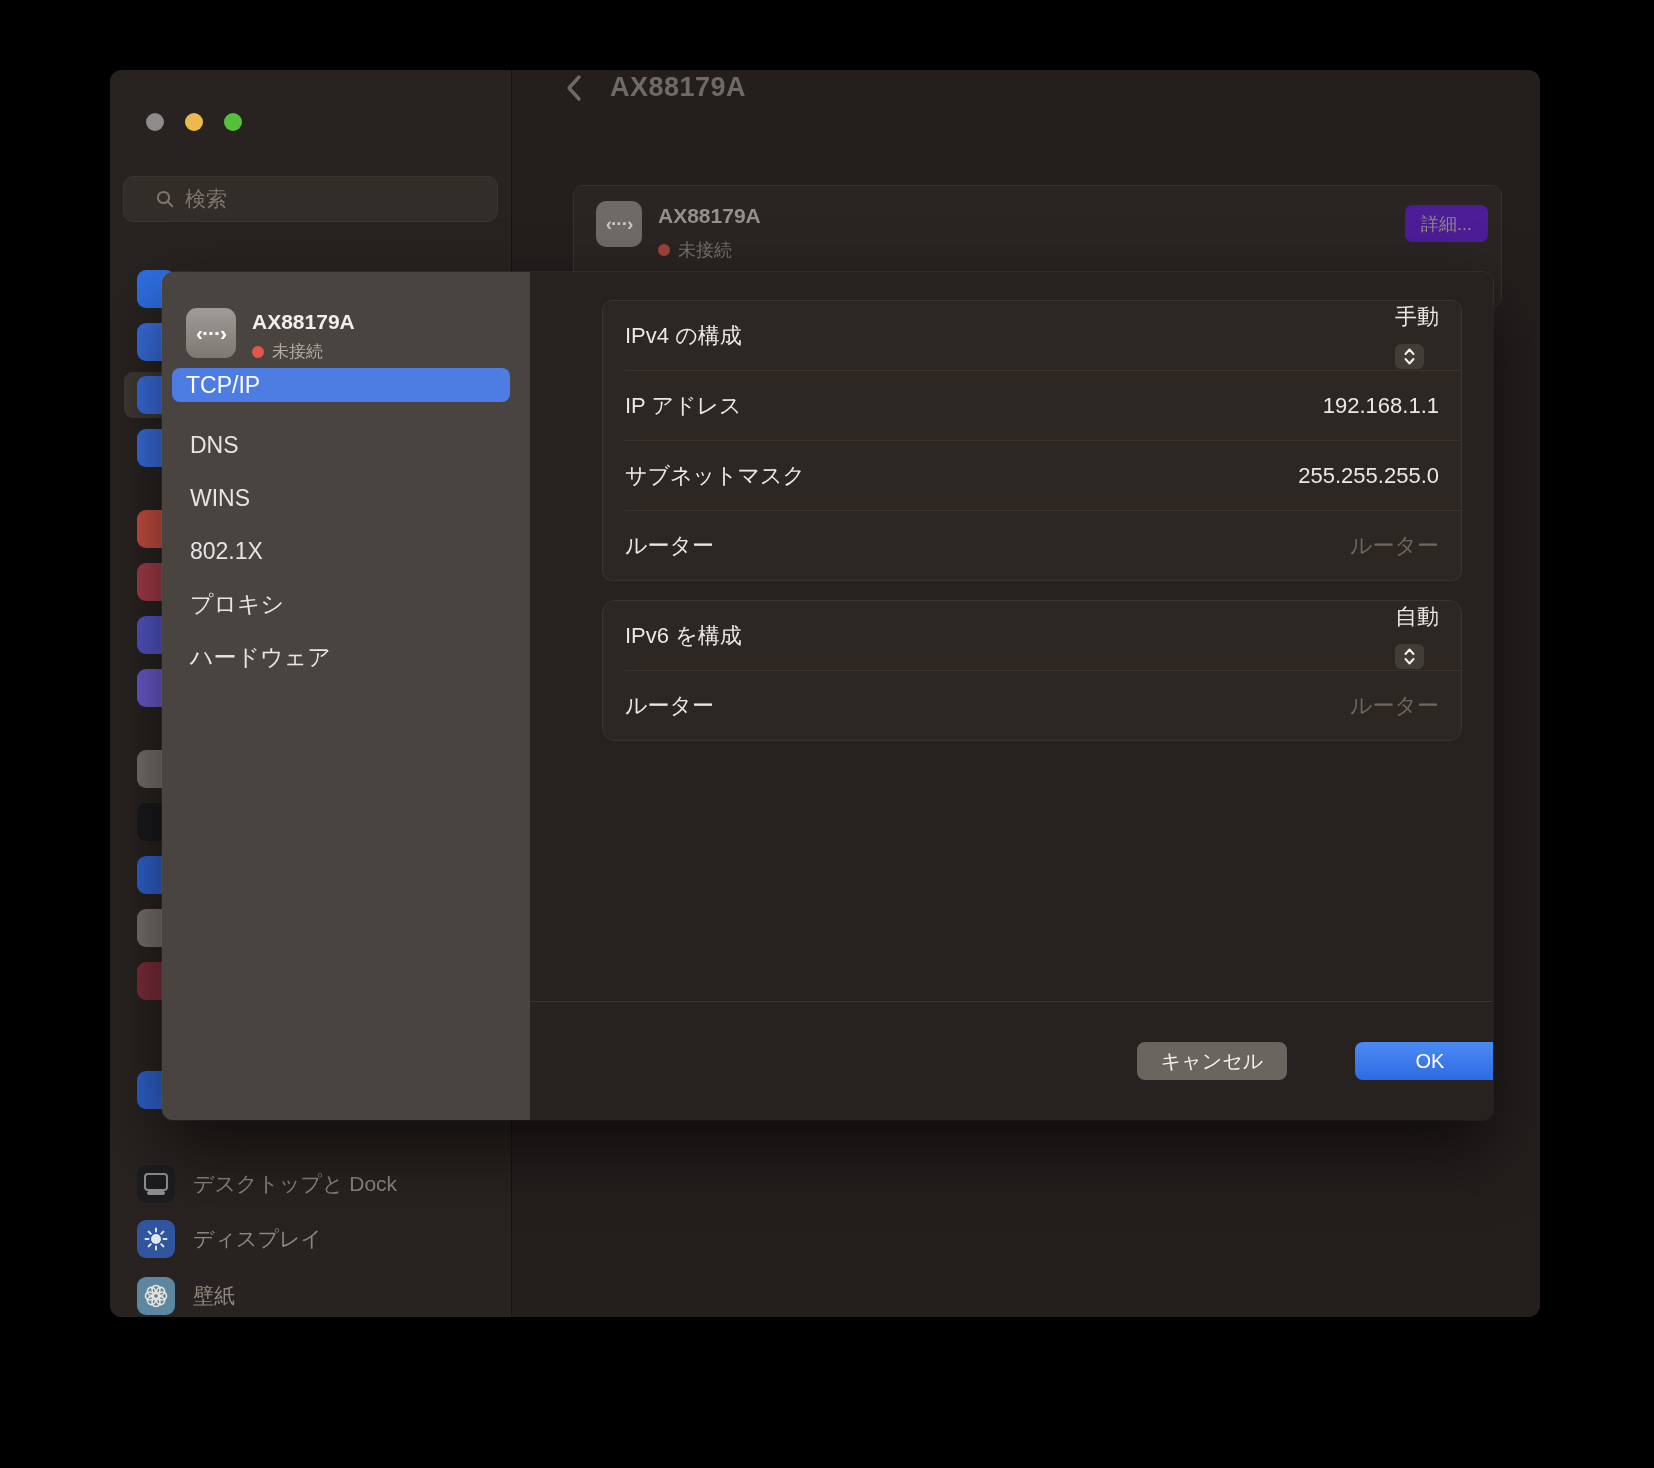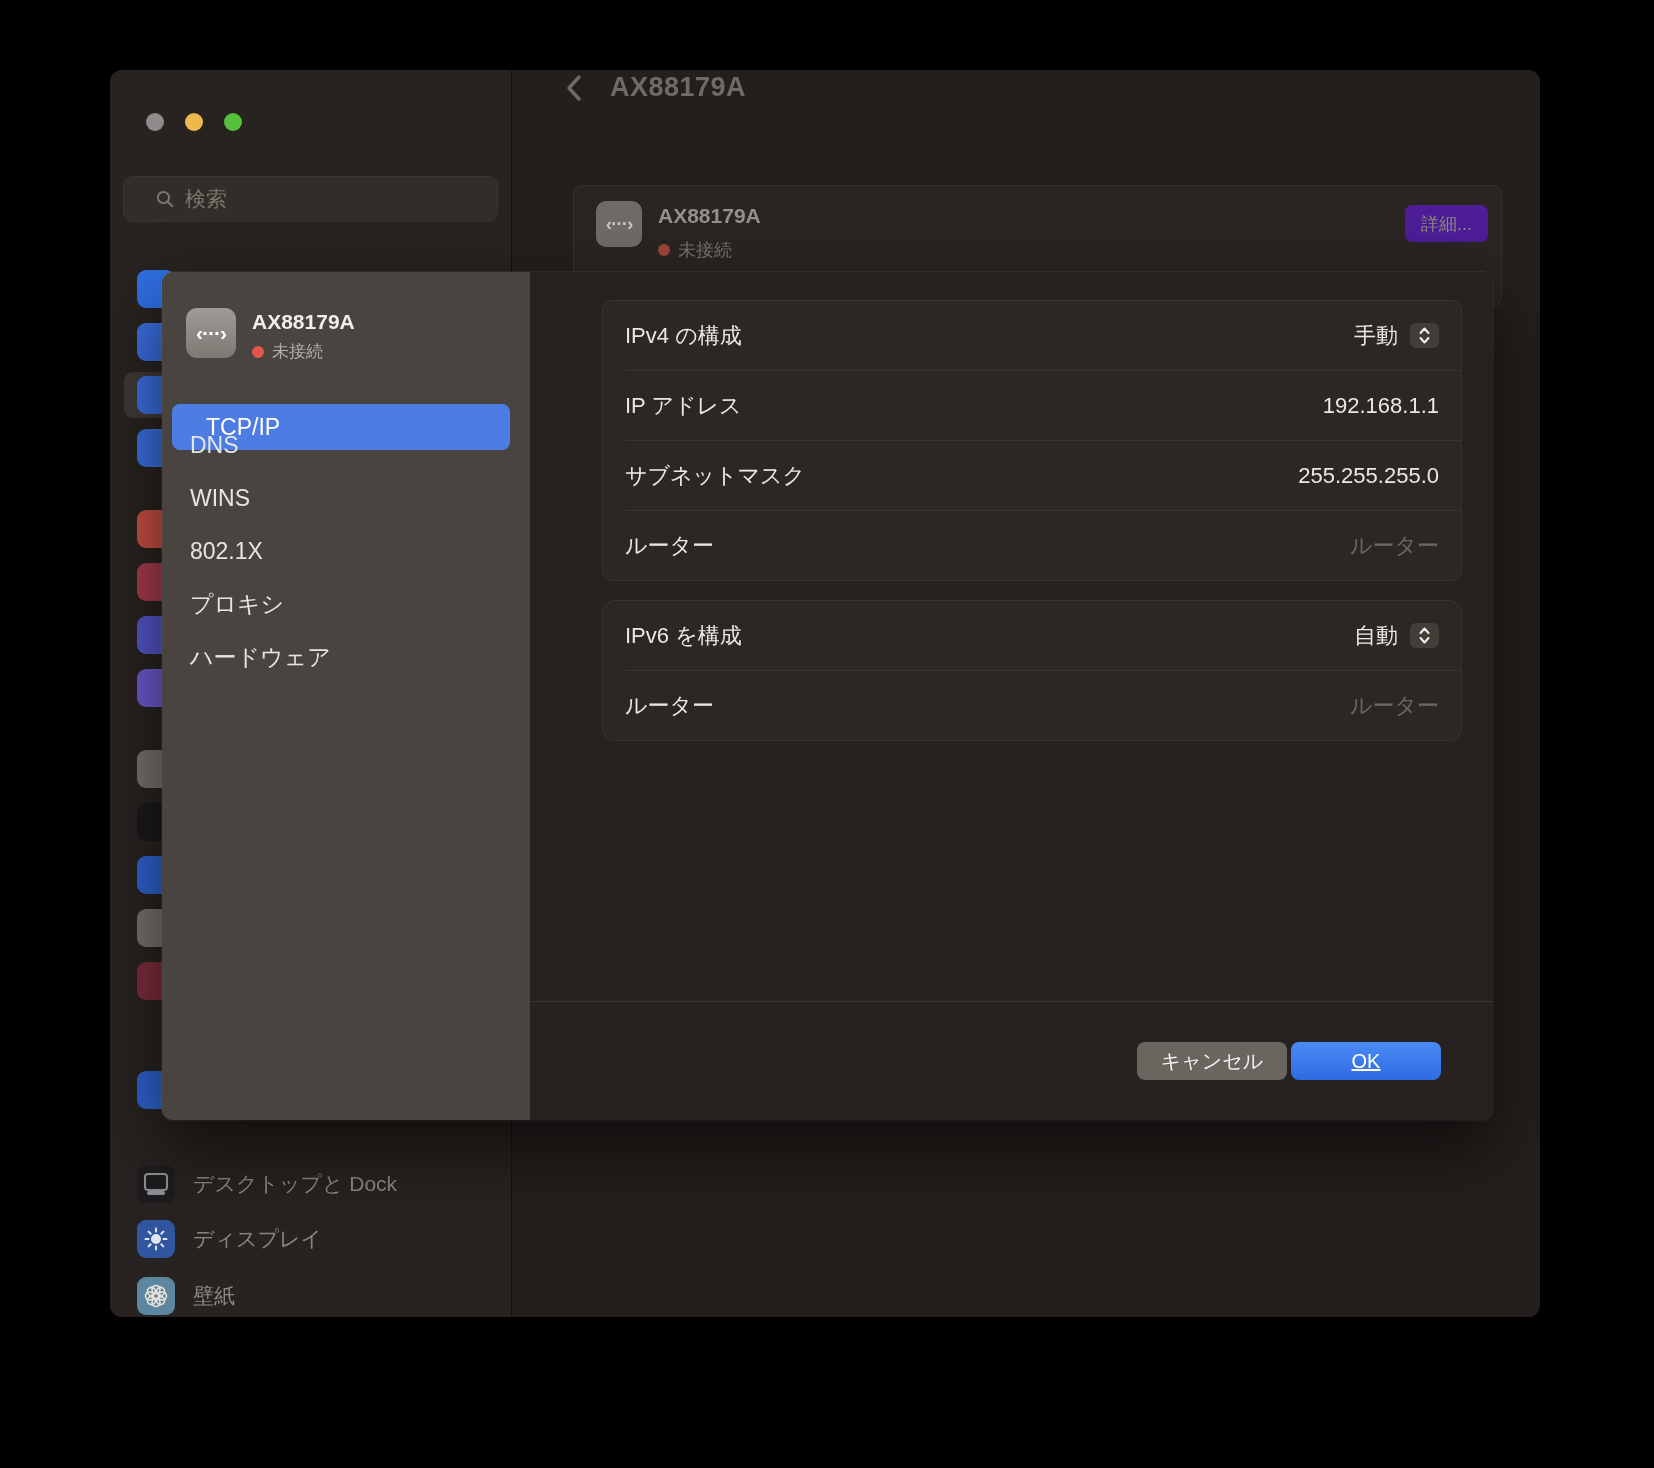--- a/index.html
+++ b/index.html
@@ -67,42 +67,42 @@
   .sheet-right { position:absolute; left:368px; top:0; right:0; height:100%; background:#272120; }
 
   .dev-icon { position:absolute; left:24px; top:36px; width:50px; height:50px; border-radius:11px;
               background:linear-gradient(#a09b96,#7d7872); color:#fff; display:flex; align-items:center;
               justify-content:center; font-size:21px; font-weight:bold; letter-spacing:-1px; }
   .dev-name { position:absolute; left:90px; top:38px; color:#f1eeeb; font-size:21px; font-weight:bold; }
   .dev-status { position:absolute; left:90px; top:68px; display:flex; align-items:center; gap:8px; }
   .dot-red { background:#e2574b; }
   .dev-status span { color:#b3ada6; font-size:17px; }
 
-  .nav-item-sel { position:absolute; left:10px; top:96px; width:338px; height:46px; border-radius:8px;
-                  display:flex; align-items:center; padding-left:34px; color:#fff; font-size:23px;margin-top:36px; }
+  .nav-item-sel { position:absolute; left:10px; top:96px; width:338px; height:34px; border-radius:8px;
+                  display:flex; align-items:center; padding-left:14px; color:#fff; font-size:23px; }
   .nav-item { position:absolute; left:28px; height:46px; display:flex; align-items:center;
               color:#e5e5e5; font-size:23px; }
 
   .group { position:absolute; left:72px; width:860px; background:#2d2724;
            border:1px solid #3a342e; border-radius:10px; }
   .g1 { top:28px; } .g2 { top:328px;border-radius:13px; }
   .row { height:69px; display:flex; align-items:center; justify-content:space-between; padding:0 22px; }
   .gdivider { height:1px; background:#3a332d; margin-left:22px; }
   .row .lab { color:#ebe8e4; font-size:22px; }
   .row .val { color:#ebe8e4; font-size:22px; }
   .row .ph  { color:#6e6760; font-size:22px; }
-  .popup { display:flex; align-items:center; gap:12px; }
+  .popup { display:flex; align-items:flex-start; gap:12px;flex-direction:column; }
   .stepper { width:29px; height:25px; border-radius:6px; background:#433d38;
              display:flex; align-items:center; justify-content:center; }
 
   .sheet-fdiv { position:absolute; left:368px; right:0; top:729px; height:1px; background:#3b342e; }
   .btn { position:absolute; top:770px; width:150px; height:38px; border-radius:8px;
          display:flex; align-items:center; justify-content:center; font-size:20px; color:#f4f1ee; }
   .btn-cancel { left:975px; background:#6b6560; }
-  .btn-ok { left:1129px; background:linear-gradient(#4b8bf5,#2e6be2); color:#fff;text-decoration:underline; }
+  .btn-ok { left:1193px; background:linear-gradient(#4b8bf5,#2e6be2); color:#fff; }
 </style>
 </head>
 <body>
 
 <div class="canvas">
   <div class="window">
 
     <div class="sidebar">
       <div class="lights">
         <div class="light close"></div>

